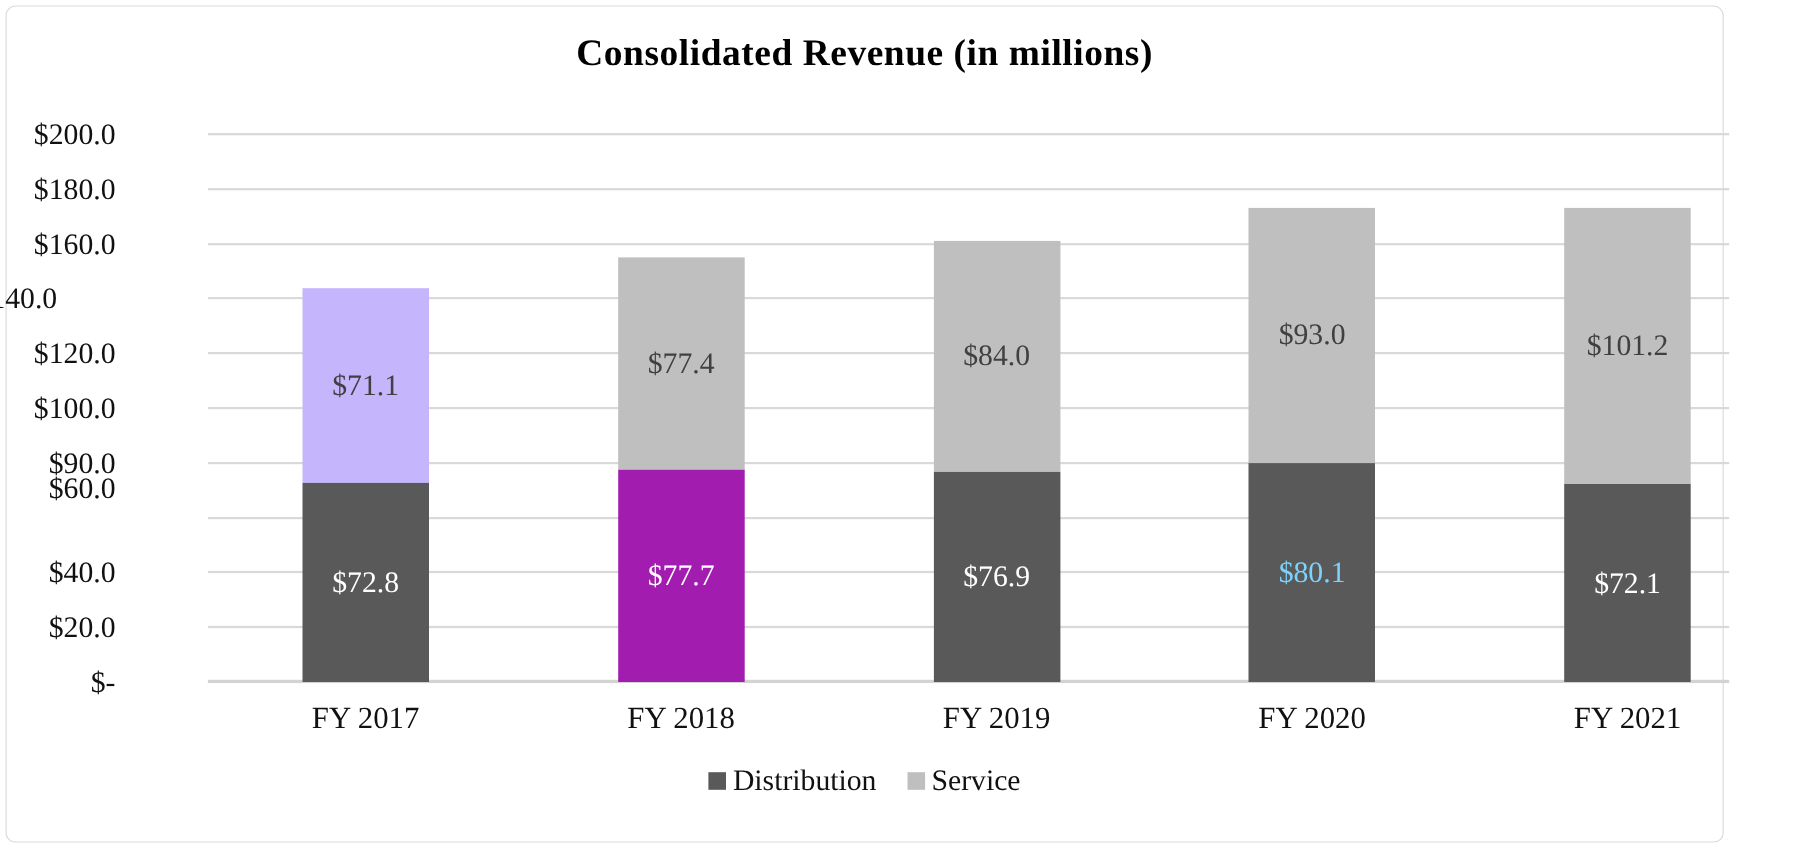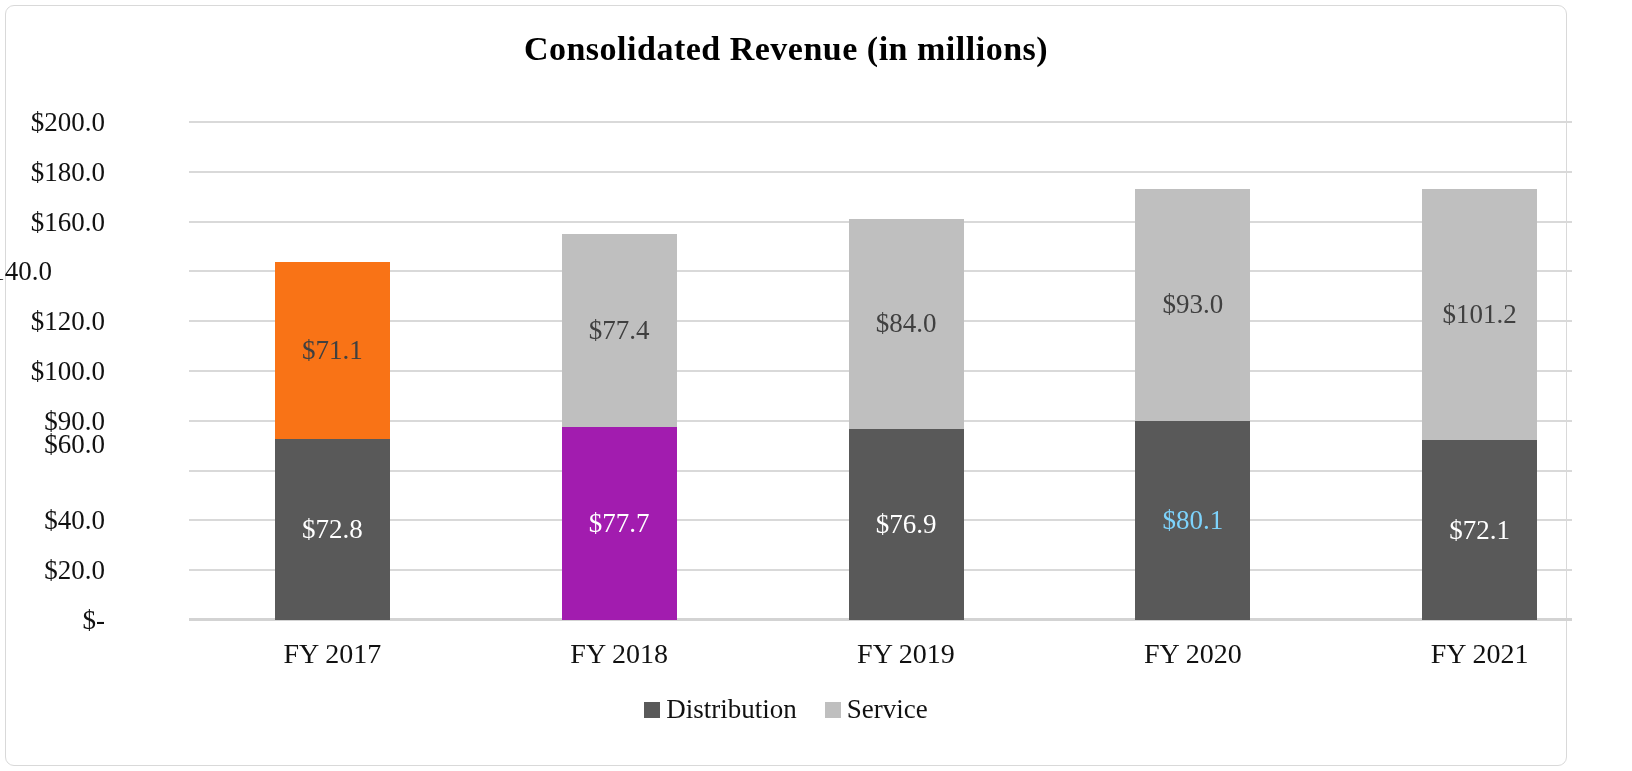--- a/index.html
+++ b/index.html
@@ -124,21 +124,21 @@
       <div class="gridline" style="bottom: 248px;"></div>
       <div class="gridline" style="bottom: 297.8px;"></div>
       <div class="gridline" style="bottom: 347.6px;"></div>
       <div class="gridline" style="bottom: 397.4px;"></div>
       <div class="gridline" style="bottom: 447.2px;"></div>
       <div class="gridline" style="bottom: 497px;"></div>
       <div class="bar" style="left: 85.9px;">
         <div class="bar-segment" style="background: rgb(89, 89, 89); height: 181.272px;">
           <span class="bar-label" style="color: rgb(255, 255, 255);">$72.8</span>
         </div>
-        <div class="bar-segment" style="background: #f97316; height: 177.039px;">
+        <div class="bar-segment" style="background: #c4b5fd; height: 177.039px;">
           <span class="bar-label" style="color: rgb(64, 64, 64);">$71.1</span>
         </div>
       </div>
       <div class="bar" style="left: 372.7px;">
         <div class="bar-segment" style="background: #a21caf; height: 193.473px;">
           <span class="bar-label" style="color: rgb(255, 255, 255);">$77.7</span>
         </div>
         <div class="bar-segment" style="background: rgb(191, 191, 191); height: 192.726px;">
           <span class="bar-label" style="color: rgb(64, 64, 64);">$77.4</span>
         </div>

